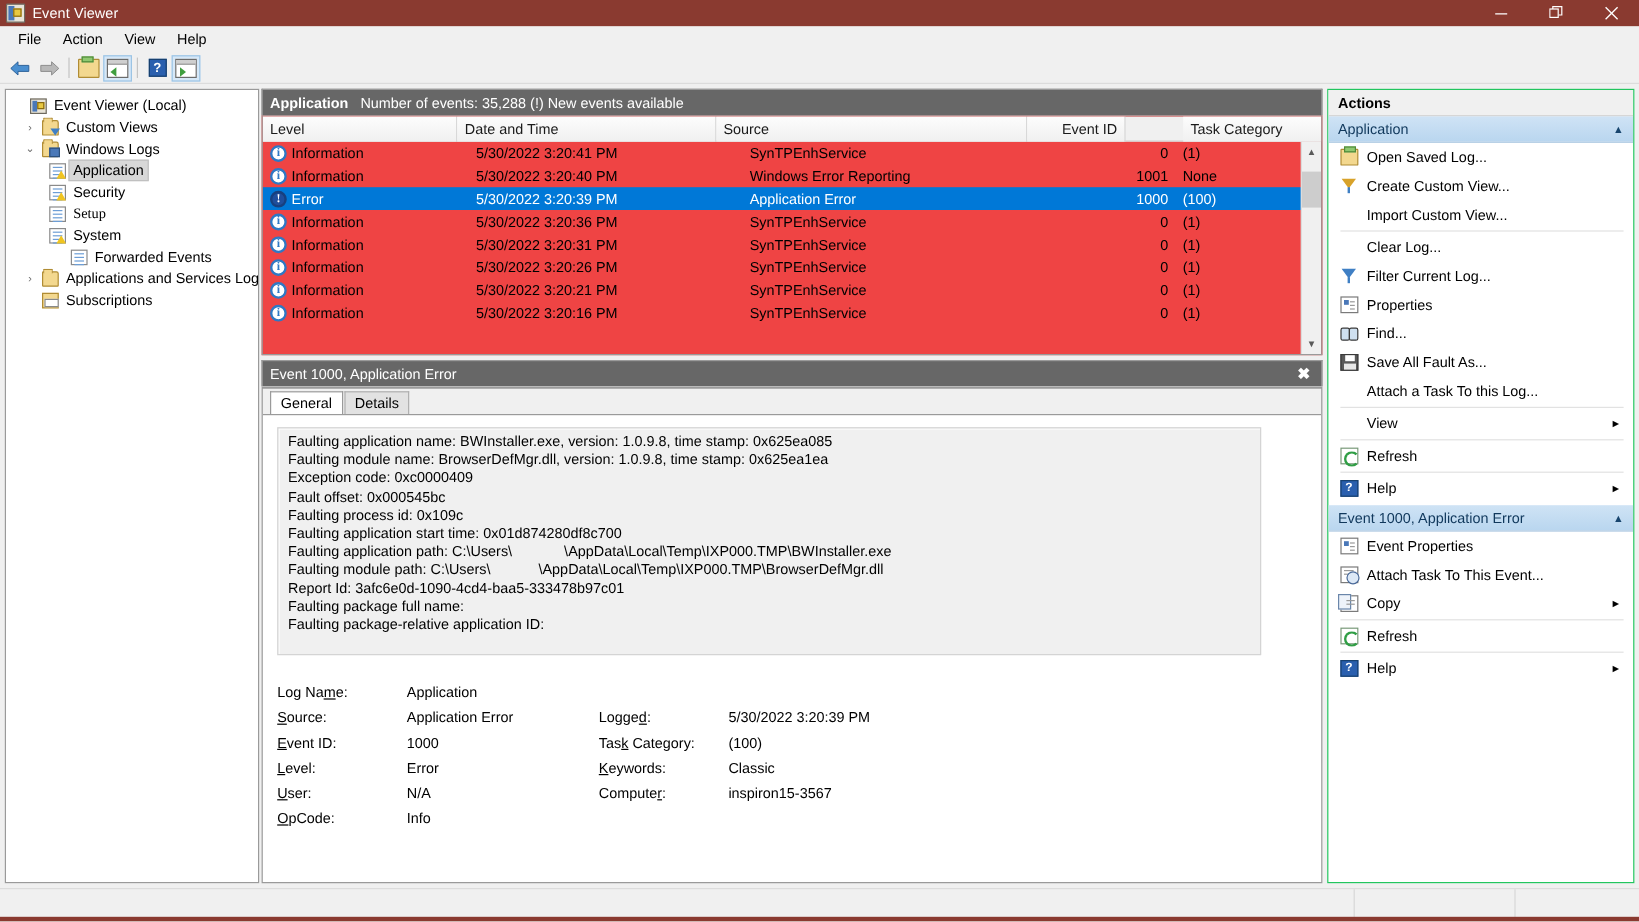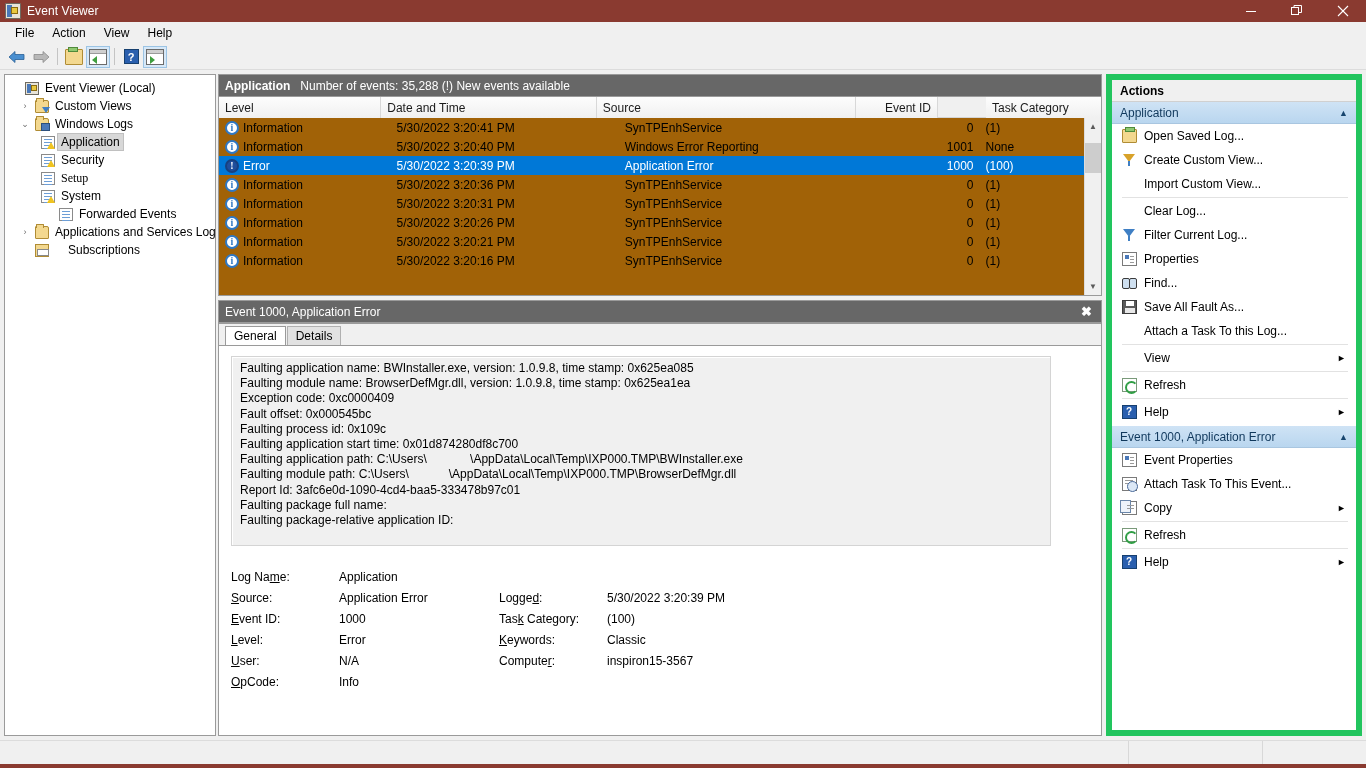--- a/index.html
+++ b/index.html
@@ -108,21 +108,21 @@
   .pane-header {
     height: 22px; flex: 0 0 22px; background: #676767; color: #ffffff;
     display: flex; align-items: center; padding-left: 6px; font-size: 12px;
     border: 1px solid #9a9a9a; border-bottom: none;
   }
   .pane-header .ph-title { font-weight: bold; margin-right: 10px; }
   .pane-header .ph-sub { font-weight: normal; }
 
   
   .list-wrap {
-    flex: 0 0 200px; background: #a16207; border: 1px solid #9a9a9a; display: flex; flex-direction: column;
+    flex: 0 0 200px; background: #ef4444; border: 1px solid #9a9a9a; display: flex; flex-direction: column;
     overflow: hidden; position: relative;
   }
   .list-head {
     height: 21px; flex: 0 0 21px; display: flex; background: #f0f0f0;
     border-bottom: 1px solid #d4d4d4; font-size: 12px; color: #1a1a1a;
   }
   .lh {
     display: flex; align-items: center; padding: 0 6px; border-right: 1px solid #d8d8d8;
     background: linear-gradient(#fdfdfd,#f0f0f0); height: 21px; overflow: hidden; white-space: nowrap;
   }
@@ -182,21 +182,21 @@
   .meta-col.c1 { width: 268px; }
   .meta-col.c2 { width: 300px; }
   .meta-row { display: flex; height: 21px; align-items: center; }
   .meta-lbl { width: 108px; flex: 0 0 108px; color: #000; }
   .meta-val { color: #000; }
   .meta-link { color: #0000cc; text-decoration: underline; }
   .ul { text-decoration: underline; }
 
   
   .actions {
-    width: 256px; flex: 0 0 256px; background: #ffffff; border: 6px solid #22c55e;
+    width: 256px; flex: 0 0 256px; background: #ffffff; border: 1px solid #22c55e;
     margin: 4px 4px 4px 4px; display: flex; flex-direction: column; overflow: hidden;
   }
   .actions-title {
     height: 22px; flex: 0 0 22px; background: #f0f0f0; display: flex; align-items: center;
     padding-left: 8px; font-weight: bold; font-size: 12px; border-bottom: 1px solid #d0d0d0;
   }
   .act-group-head {
     height: 22px; flex: 0 0 22px; display: flex; align-items: center; padding: 0 8px;
     background: linear-gradient(#cfe3f5,#b9d6ef); font-size: 12px; color: #10385c;
     border-bottom: 1px solid #a9c6e0;
@@ -399,21 +399,21 @@
         </div>
 
         <div class="tree-row" style="padding-left:12px;">
           <span class="twisty">›</span>
           <span class="ticon">
               <span class="ic ic-folder"></span>
             </span>
           <span class="tlabel">Applications and Services Logs</span>
         </div>
 
-        <div class="tree-row" style="padding-left:28px;gap:13px;">
+        <div class="tree-row" style="padding-left:28px;">
           <span class="ticon">
               <span class="ic ic-sub"></span>
             </span>
           <span class="tlabel">Subscriptions</span>
         </div>
 
       </div>
     </div>
 
     <div class="center">

